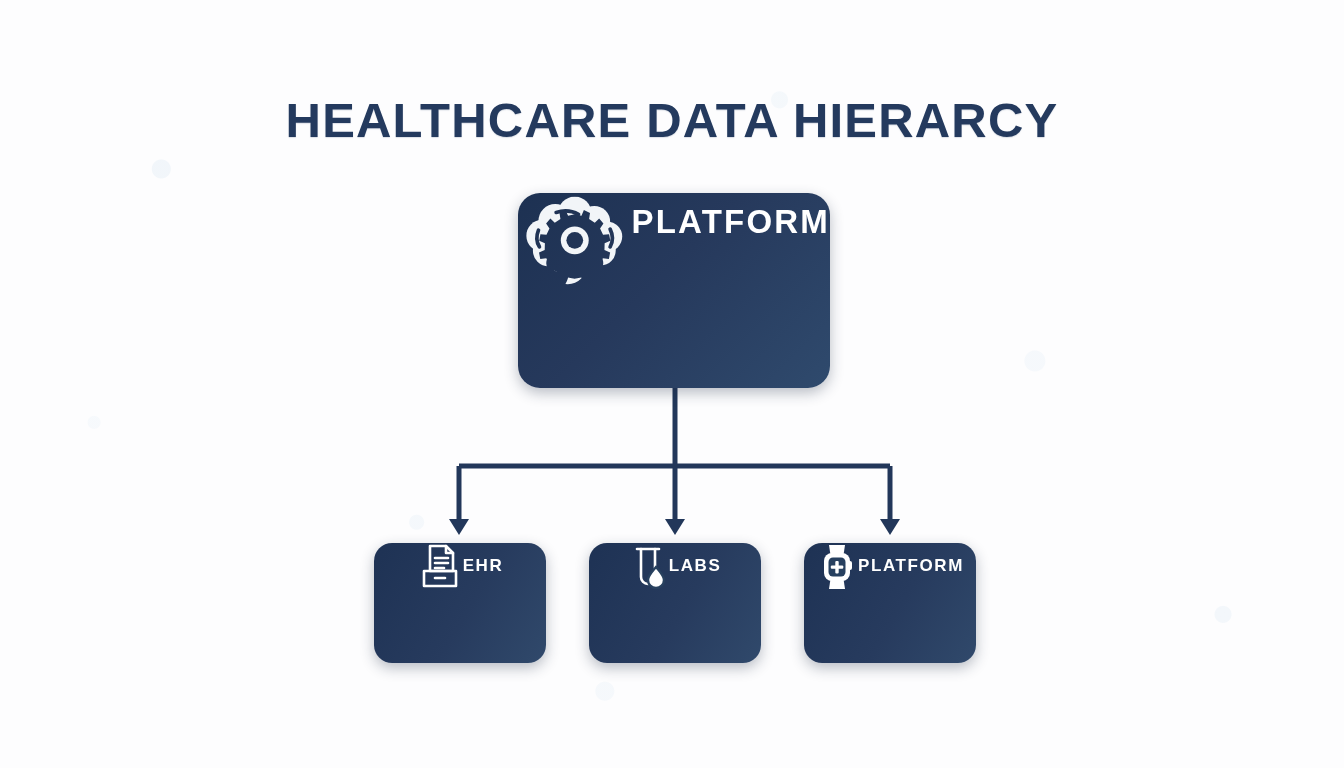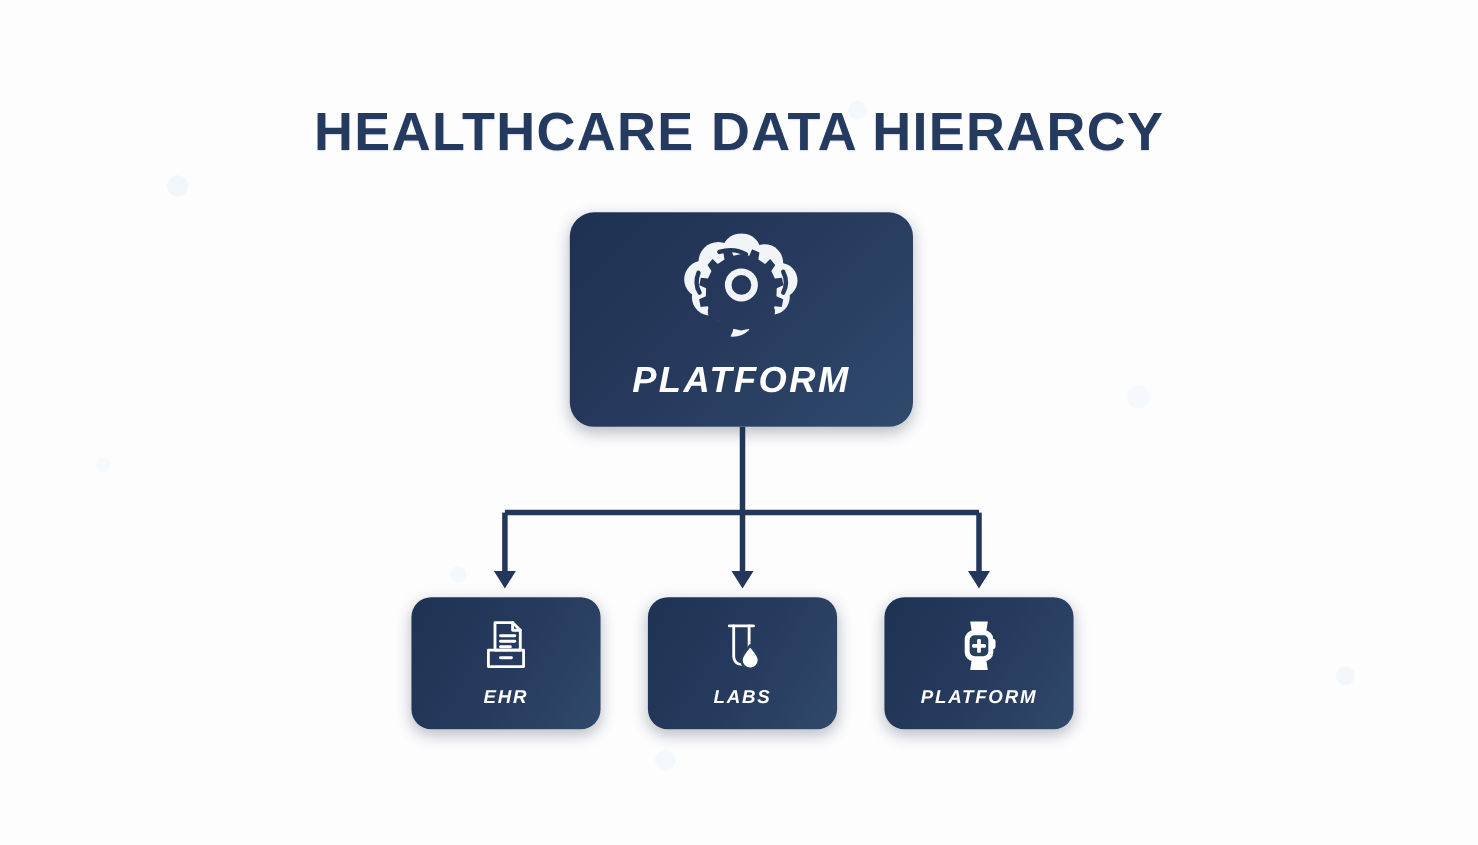--- a/index.html
+++ b/index.html
@@ -61,25 +61,23 @@
     height: 768px;
     pointer-events: none;
   }
 
   
   .node {
     position: absolute;
     border-radius: 18px;
     box-shadow: 0 5px 14px rgba(26,40,64,0.30);
     display: flex;
-    flex-direction: column;
-    align-items: center;
+    align-items: flex-start;
     justify-content: center;
     box-sizing: border-box;
-    font-style: italic;
   }
 
   #platform-node {
     left: 518px;
     top: 193px;
     width: 312px;
     height: 195px;
     border-radius: 22px;
     background: linear-gradient(135deg, #1d3152 0%, #26395c 45%, #2f4a6d 100%);
     padding-bottom: 6px;

